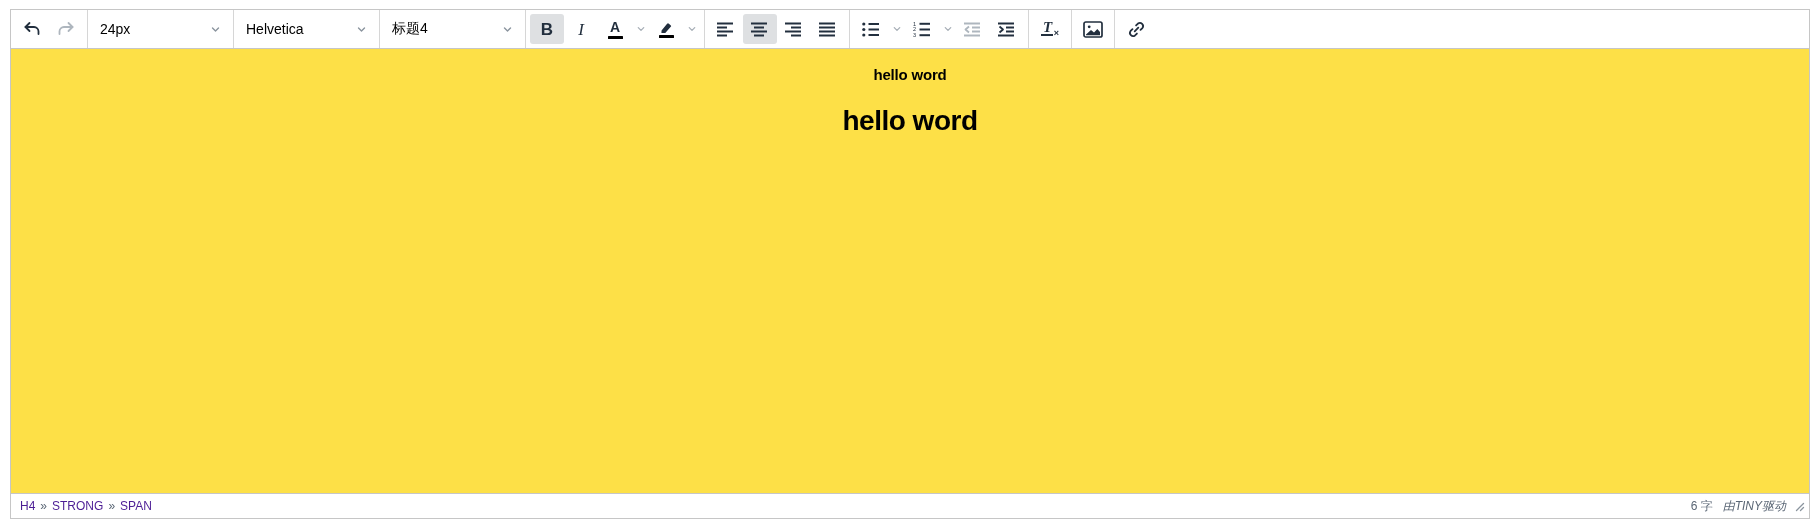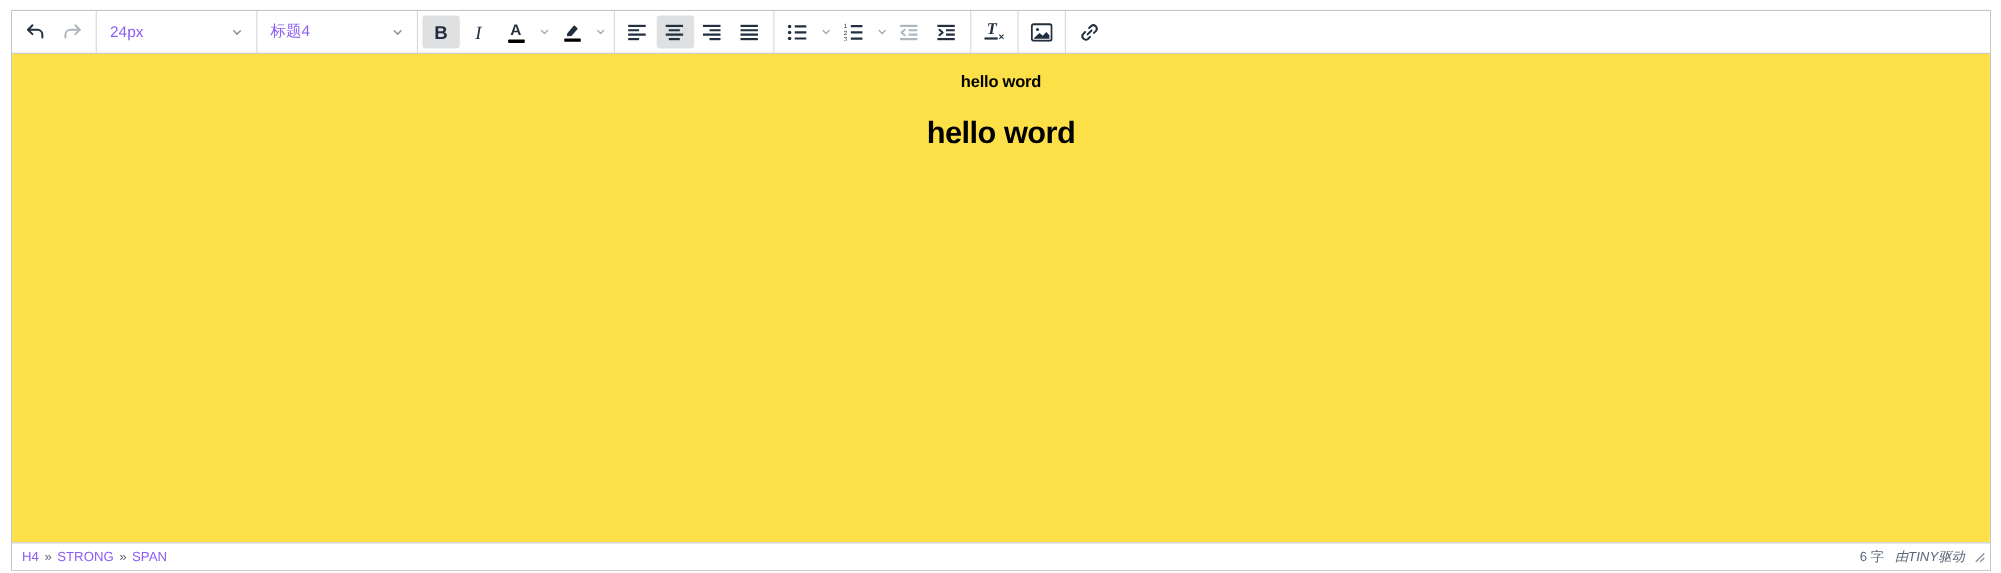--- a/index.html
+++ b/index.html
@@ -22,21 +22,21 @@
   .tb-btn {
     width: 34px; height: 30px; display: flex; align-items: center; justify-content: center;
     background: transparent; border: none; border-radius: 3px; color: #222f3e;
     font-family: "Liberation Sans", sans-serif; cursor: pointer; flex: none;
   }
   .tb-btn.active { background: #dee0e2; }
   .tb-btn.disabled { color: #aeb6be; }
   .tb-select {
     width: 137px; height: 30px; display: flex; align-items: center; justify-content: space-between;
     background: transparent; border: none; border-radius: 3px; padding: 0 8px;
-    font-size: 14px; color: #8b5cf6; font-family: "Liberation Sans", sans-serif; cursor: pointer;
+    font-size: 14px; color: #000000; font-family: "Liberation Sans", sans-serif; cursor: pointer;
   }
   .chev { flex: none; }
   .split-chev {
     width: 17px; height: 30px; display: flex; align-items: center; justify-content: center;
     background: transparent; border: none; cursor: pointer; color: #a6aeb6;
   }
   .glyph-b { font-size: 17px; font-weight: bold; line-height: 1; }
   .glyph-i { font-size: 17px; font-style: italic; font-family: "Liberation Serif", serif; line-height: 1; }
   .colorbtn { display: flex; flex-direction: column; align-items: center; justify-content: center; gap: 2px; }
   .glyph-a { font-size: 14px; font-weight: bold; line-height: 1; }
@@ -60,21 +60,21 @@
     letter-spacing: -0.5px; line-height: 1.1;
   }
 
   
   .statusbar {
     height: 25px; flex: 0 0 25px; border-top: 1px solid #c6c6c6; background: #fff;
     display: flex; align-items: center; justify-content: space-between; padding: 0 4px 0 9px;
     font-size: 12px; color: #5a6675;
   }
   .elementpath { display: flex; align-items: center; gap: 5px; }
-  .ep-item { cursor: pointer; color: #8b5cf6; }
+  .ep-item { cursor: pointer; color: #4c1d95; }
   .ep-sep { color: #5a6675; }
   .sb-right { display: flex; align-items: center; }
   .wordcount { margin-right: 10px; cursor: pointer; }
   .branding { margin-right: 8px; color: #5a6675; text-decoration: none; cursor: pointer; font-style: italic; }
   .resize-handle { cursor: nwse-resize; display: flex; align-items: center; }
 
   svg { display: block; }
 </style>
 </head>
 <body>
@@ -100,20 +100,28 @@
 
     <div class="tb-group">
       <button class="tb-select">
         <span>24px</span>
         <svg class="chev" width="11" height="11" viewBox="0 0 11 11" fill="none" stroke="#8a949e" stroke-width="1.4" stroke-linecap="round" stroke-linejoin="round">
             <path d="M2.5 4 L5.5 7 L8.5 4"></path>
           </svg>
       </button>
     </div>
 
+    <div class="tb-group">
+      <button class="tb-select">
+        <span>Helvetica</span>
+        <svg class="chev" width="11" height="11" viewBox="0 0 11 11" fill="none" stroke="#8a949e" stroke-width="1.4" stroke-linecap="round" stroke-linejoin="round">
+            <path d="M2.5 4 L5.5 7 L8.5 4"></path>
+          </svg>
+      </button>
+    </div>
 
     <div class="tb-group">
       <button class="tb-select">
         <span>标题4</span>
         <svg class="chev" width="11" height="11" viewBox="0 0 11 11" fill="none" stroke="#8a949e" stroke-width="1.4" stroke-linecap="round" stroke-linejoin="round">
             <path d="M2.5 4 L5.5 7 L8.5 4"></path>
           </svg>
       </button>
     </div>
 

